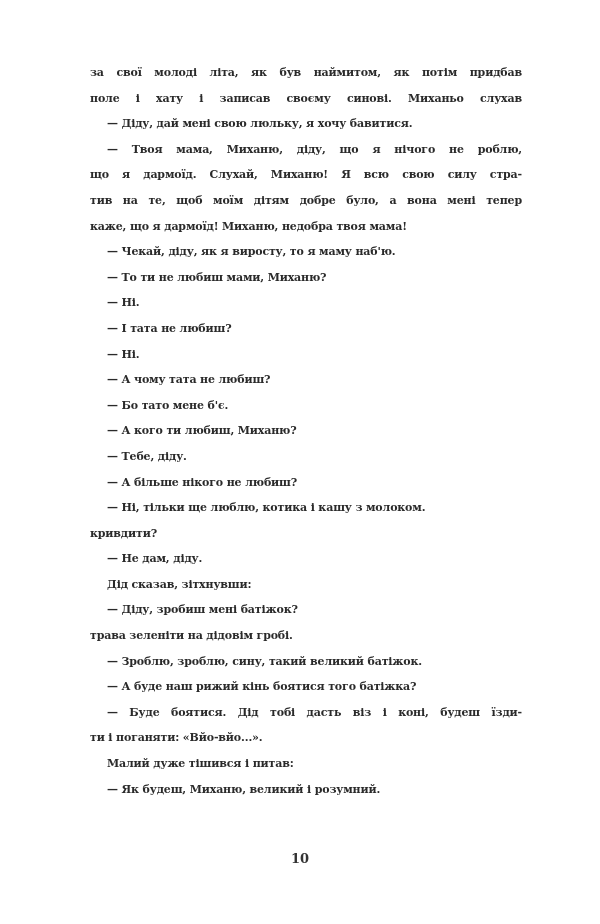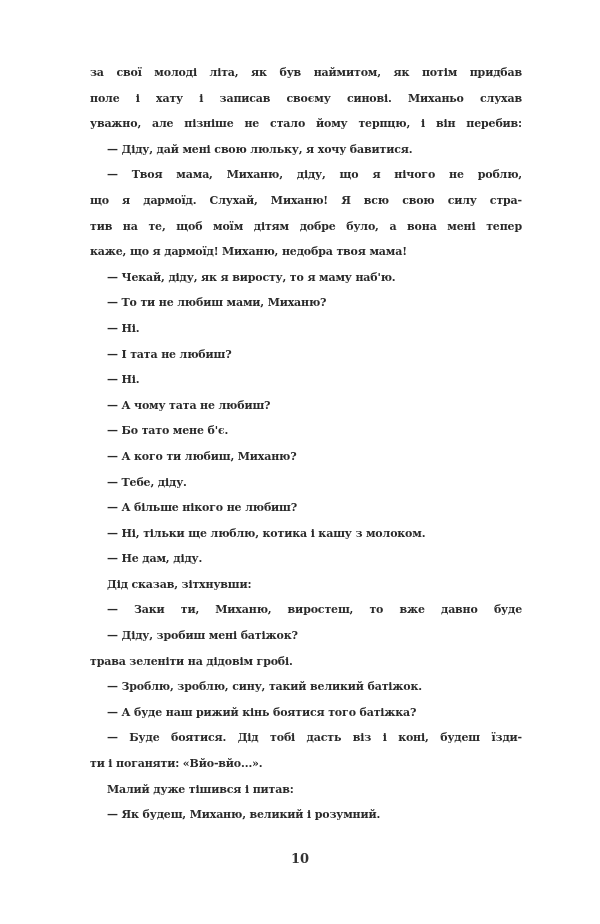--- a/index.html
+++ b/index.html
@@ -21,40 +21,39 @@
     position:absolute; left:0; width:600px; top:851px; text-align:center;
     font-family: "DejaVu Serif", serif; font-weight:bold; font-size:13px; color:#333;
   }
 </style>
 </head>
 <body>
 
 <div class="page" id="page-body">
     <div class="line justify">за свої молоді літа, як був наймитом, як потім придбав</div>
     <div class="line justify">поле і хату і записав своєму синові. Миханьо слухав</div>
-    <div class="line justify">уважно, але пізніше не стало йому терпцю, і він перебив:</div>
     <div class="line indent">— Діду, дай мені свою люльку, я хочу бавитися.</div>
     <div class="line indent justify">— Твоя мама, Миханю, діду, що я нічого не роблю,</div>
     <div class="line justify">що я дармоїд. Слухай, Миханю! Я всю свою силу стра-</div>
     <div class="line justify">тив на те, щоб моїм дітям добре було, а вона мені тепер</div>
     <div class="line">каже, що я дармоїд! Миханю, недобра твоя мама!</div>
     <div class="line indent">— Чекай, діду, як я виросту, то я маму наб'ю.</div>
     <div class="line indent">— То ти не любиш мами, Миханю?</div>
     <div class="line indent">— Ні.</div>
     <div class="line indent">— І тата не любиш?</div>
     <div class="line indent">— Ні.</div>
     <div class="line indent">— А чому тата не любиш?</div>
     <div class="line indent">— Бо тато мене б'є.</div>
     <div class="line indent">— А кого ти любиш, Миханю?</div>
     <div class="line indent">— Тебе, діду.</div>
     <div class="line indent">— А більше нікого не любиш?</div>
     <div class="line indent">— Ні, тільки ще люблю, котика і кашу з молоком.</div>
+    <div class="line">кривдити?</div>
     <div class="line indent">— Не дам, діду.</div>
     <div class="line indent">Дід сказав, зітхнувши:</div>
-    <div class="line indent justify">— Заки ти, Миханю, виростеш, то вже давно буде</div>
     <div class="line indent">— Діду, зробиш мені батіжок?</div>
     <div class="line">трава зеленіти на дідовім гробі.</div>
     <div class="line indent">— Зроблю, зроблю, сину, такий великий батіжок.</div>
     <div class="line indent">— А буде наш рижий кінь боятися того батіжка?</div>
     <div class="line indent justify">— Буде боятися. Дід тобі дасть віз і коні, будеш їзди-</div>
     <div class="line">ти і поганяти: «Вйо-вйо...».</div>
     <div class="line indent">Малий дуже тішився і питав:</div>
     <div class="line indent">— Як будеш, Миханю, великий і розумний.</div>
   </div>
 <div class="page-number">10</div>

